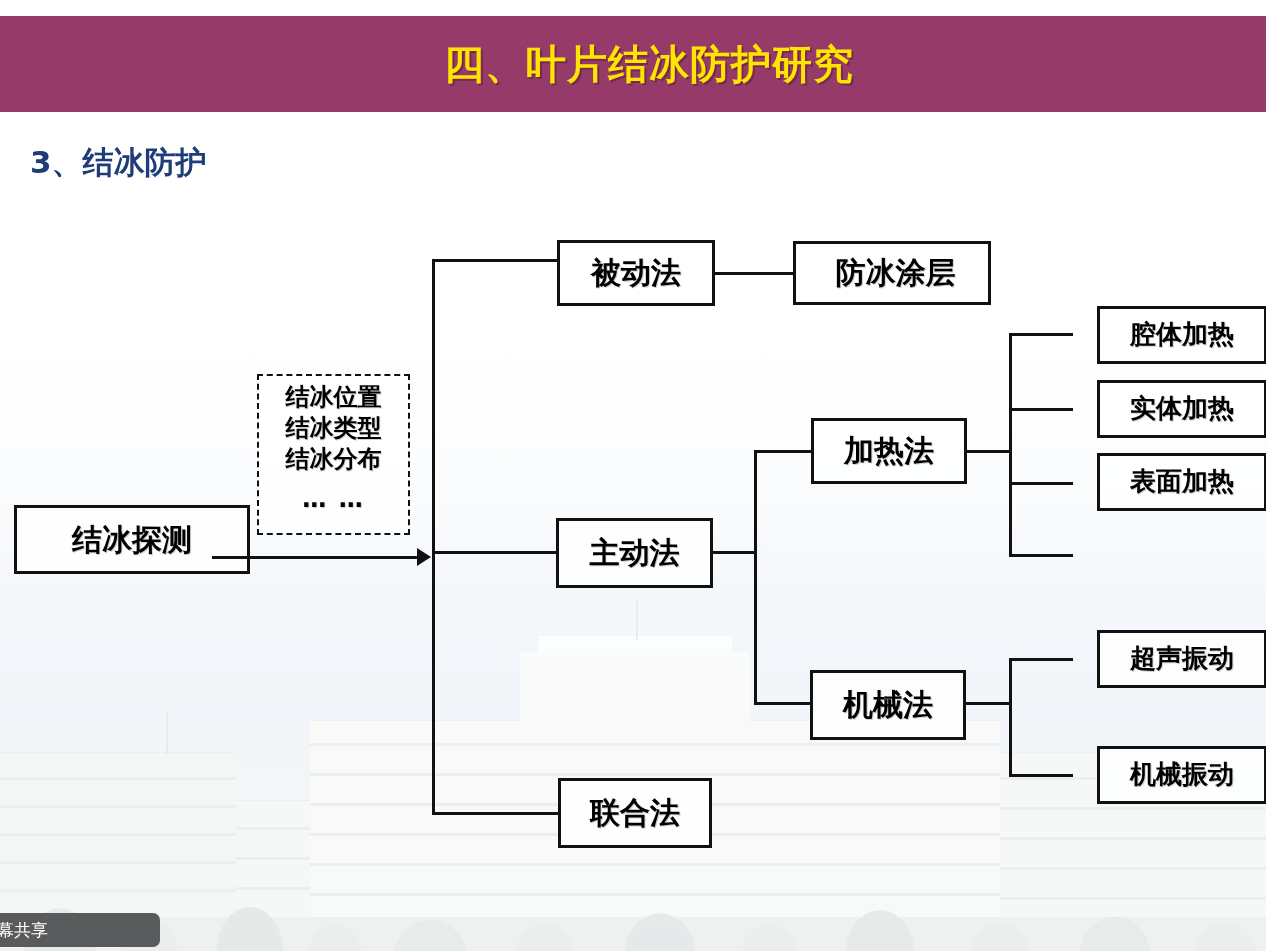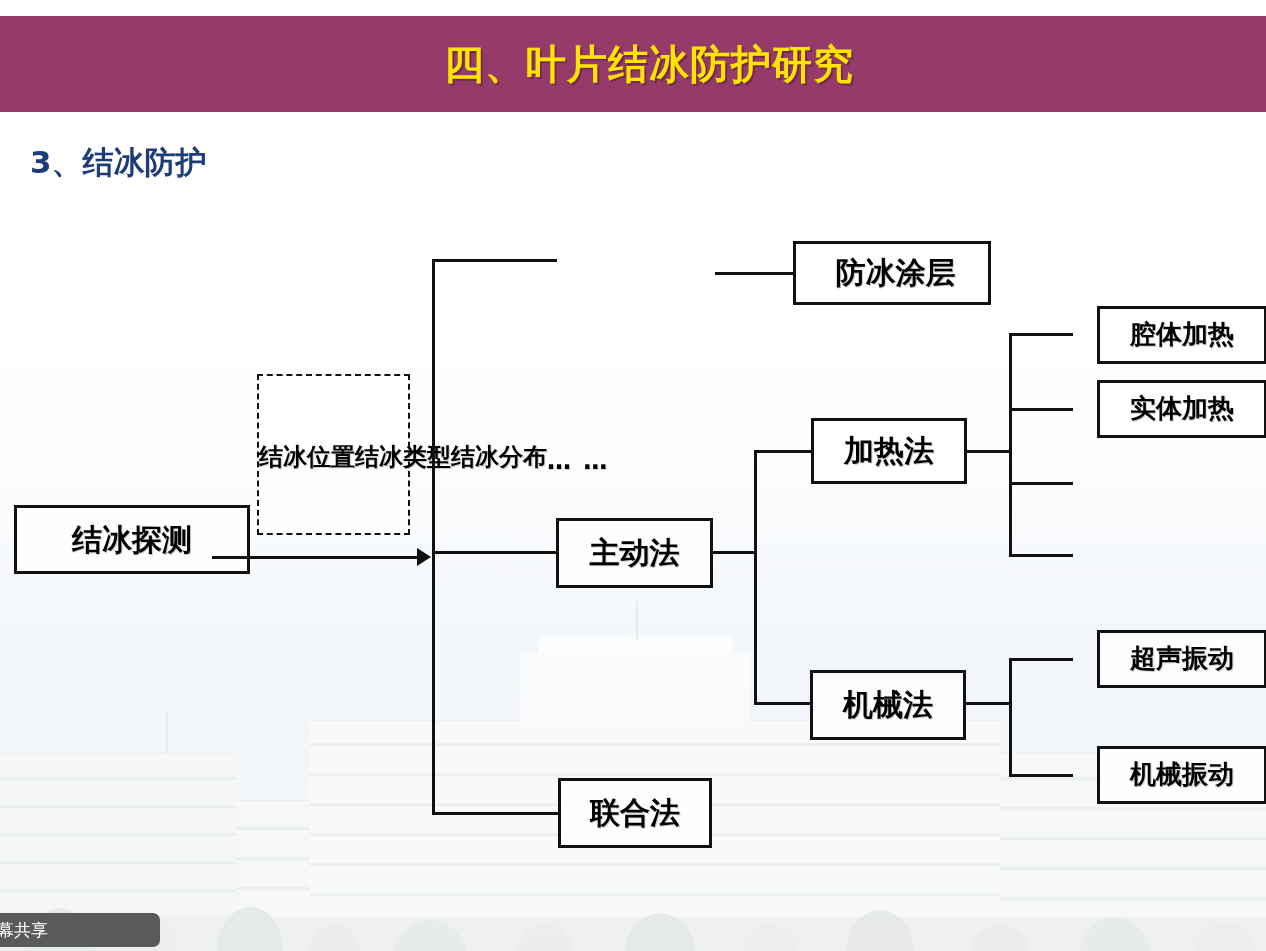--- a/index.html
+++ b/index.html
@@ -89,21 +89,21 @@
     font-weight:bold;color:#000;
     font-family:"DejaVu Sans","Liberation Sans",sans-serif;
     line-height:1.05;
     white-space:nowrap;
     text-shadow:1px 1px 0 rgba(170,170,170,.55);
   }
   .node.lg{font-size:30px;}
   .node.md{font-size:26px;margin-left:24px;}
   .node.dashed{
     border:2.5px dashed #111;
-    flex-direction:row;
+    flex-direction:column;
     font-size:24px;
     background:rgba(255,255,255,.72);
     line-height:1.30;
     justify-content:flex-start;
     padding-top:6px;
   }
   .node.dashed .dots{margin-top:8px;letter-spacing:2px;}
   .edge{position:absolute;background:#111;}
   .edge.h{height:3px;}
   .edge.v{width:3px;}
@@ -202,20 +202,23 @@
 
     <div class="edge h" style="left:212px;top:556px;width:205px;"></div>
     <div class="arrowhead" style="left:417px;top:548px;"></div>
 
     <div class="edge v" style="left:432px;top:259px;height:556px;"></div>
 
     <div class="edge h" style="left:432px;top:259px;width:125px;"></div>
     <div class="edge h" style="left:432px;top:551px;width:124px;"></div>
     <div class="edge h" style="left:432px;top:812px;width:126px;"></div>
 
+    <div class="node lg" style="left:557px;top:240px;width:158px;height:66px;">
+      <span>被动法</span>
+    </div>
     <div class="node lg" style="left:556px;top:518px;width:157px;height:70px;">
       <span>主动法</span>
     </div>
     <div class="node lg" style="left:558px;top:778px;width:154px;height:70px;">
       <span>联合法</span>
     </div>
 
     <div class="edge h" style="left:715px;top:272px;width:78px;"></div>
     <div class="node lg" style="left:793px;top:241px;width:198px;height:64px;padding-left:7px;">
       <span>防冰涂层</span>
@@ -239,20 +242,23 @@
     <div class="edge h" style="left:1009px;top:408px;width:64px;"></div>
     <div class="edge h" style="left:1009px;top:482px;width:64px;"></div>
     <div class="edge h" style="left:1009px;top:554px;width:64px;"></div>
 
     <div class="node md" style="left:1073px;top:306px;width:170px;height:58px;">
       <span>腔体加热</span>
     </div>
     <div class="node md" style="left:1073px;top:380px;width:170px;height:58px;">
       <span>实体加热</span>
     </div>
+    <div class="node md" style="left:1073px;top:453px;width:170px;height:58px;">
+      <span>表面加热</span>
+    </div>
 
     <div class="edge h" style="left:966px;top:702px;width:46px;"></div>
     <div class="edge v" style="left:1009px;top:658px;height:119px;"></div>
     <div class="edge h" style="left:1009px;top:658px;width:64px;"></div>
     <div class="edge h" style="left:1009px;top:774px;width:64px;"></div>
 
     <div class="node md" style="left:1073px;top:630px;width:170px;height:58px;">
       <span>超声振动</span>
     </div>
     <div class="node md" style="left:1073px;top:746px;width:170px;height:58px;">

